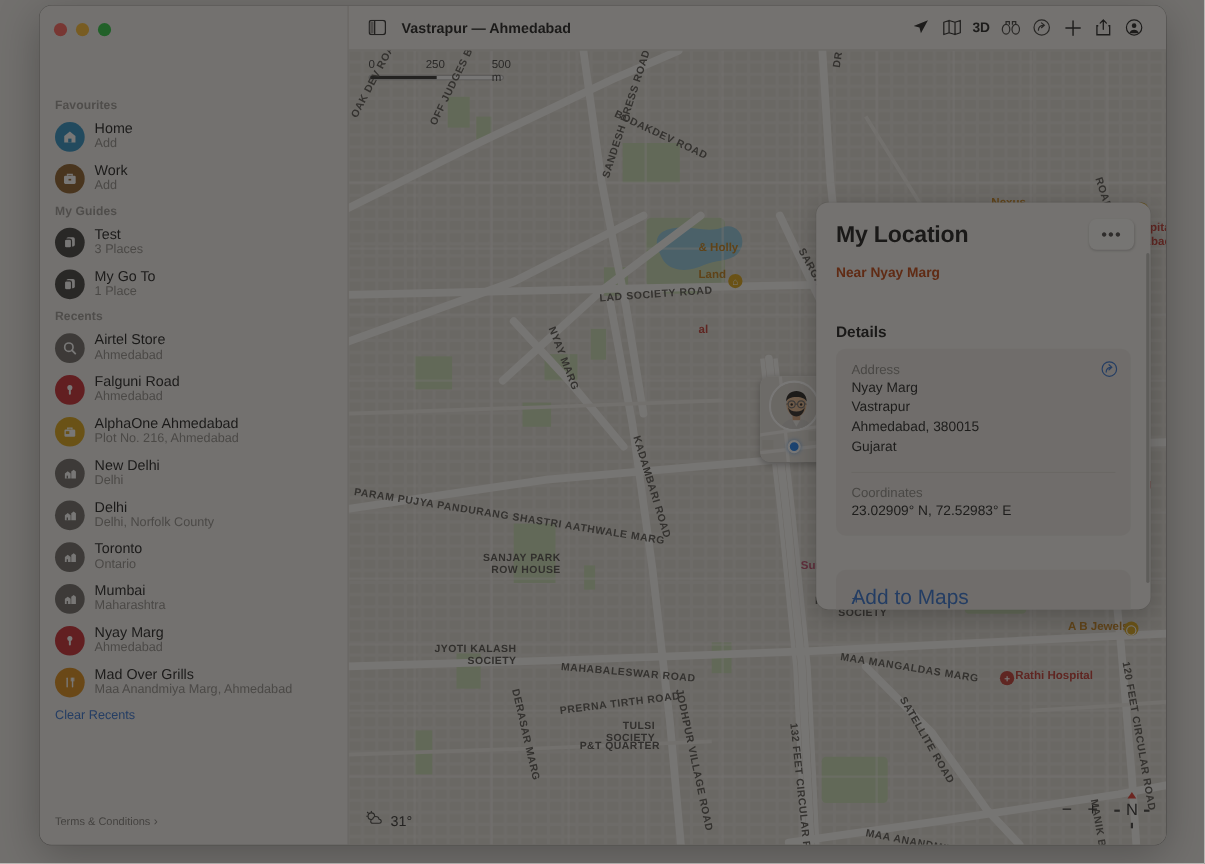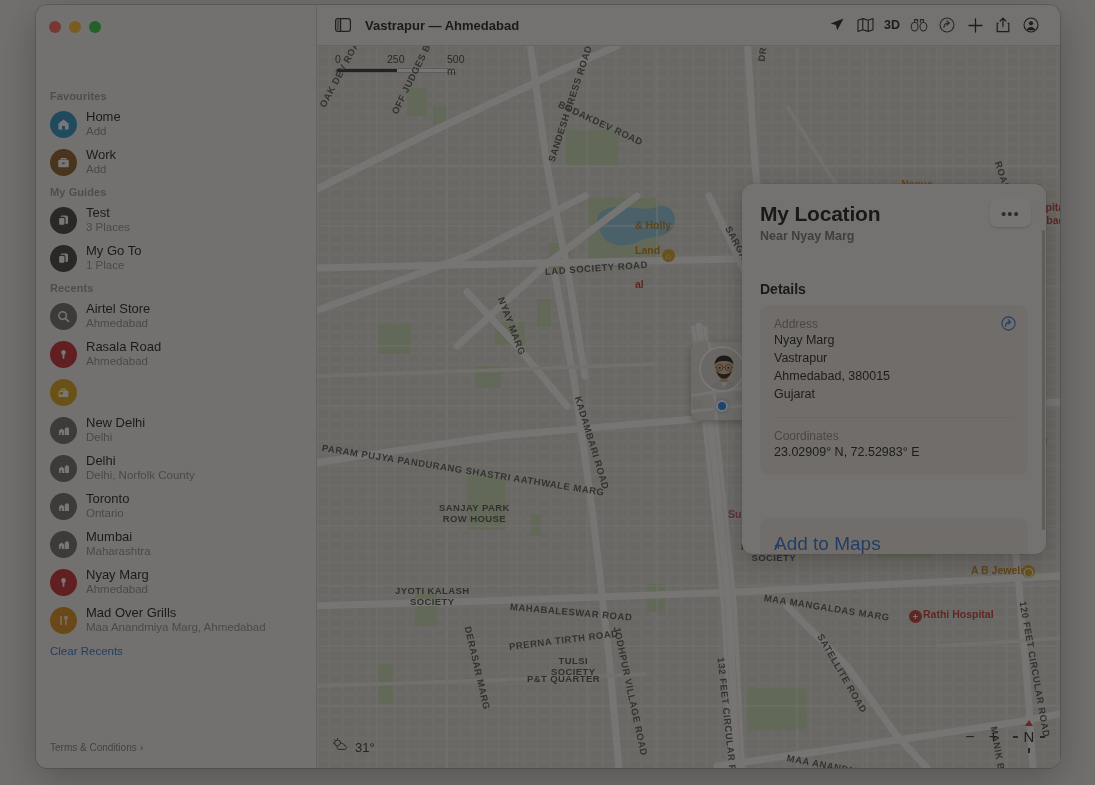--- a/index.html
+++ b/index.html
@@ -152,21 +152,21 @@
   
   #card {
     position: absolute; right: 14px; top: 138px;
     width: 304px; height: 370px;
     background: #f4f2ef; border-radius: 11px;
     box-shadow: 0 6px 24px rgba(0,0,0,.25), 0 0 0 .5px rgba(0,0,0,.10);
     overflow: hidden;
   }
   #card-hd { padding: 18px 18px 0 18px; position: relative; }
   #card-title { font-size: 21px; font-weight: 700; color: #141414; letter-spacing: -.2px; }
-  #card-sub { font-size: 12.5px; font-weight: 700; color: #737373; margin-top: 3px; }
+  #card-sub { font-size: 12.5px; font-weight: 700; color: #c2410c; margin-top: 15px; }
   #more-btn {
     position: absolute; right: 15px; top: 15px;
     width: 41px; height: 28px; border-radius: 7px;
     background: #fbfaf8; box-shadow: 0 1px 2px rgba(0,0,0,.18);
     display: flex; align-items: center; justify-content: center; cursor: default;
   }
   #more-btn .dots { font-size: 15px; color: #4a4846; letter-spacing: 1px; line-height: 0.6; }
 
   #details-hd { font-size: 14px; font-weight: 700; color: #141414; padding: 38px 18px 8px 18px; }
 
@@ -195,21 +195,21 @@
   }
 
   
   .lbl { position: absolute; white-space: nowrap; pointer-events: none; }
   .street {
     font-size: 9.5px; font-weight: 700; color: #55534f;
     letter-spacing: .55px;
   }
   .area {
     font-size: 9.5px; font-weight: 700; color: #4f4d49;
-    letter-spacing: .4px; text-align: center; line-height: 1.15;
+    letter-spacing: .4px; text-align: right; line-height: 1.15;
   }
   .poi-orange { font-size: 10.5px; font-weight: 700; color: #c07d16; line-height: 1.2; }
   .poi-red    { font-size: 10.5px; font-weight: 700; color: #c0352e; line-height: 1.2; }
   .poi-pink   { font-size: 10.5px; font-weight: 700; color: #c04a6e; line-height: 1.2; }
   .poi-grey   { font-size: 10.5px; font-weight: 700; color: #6f6c68; line-height: 1.2; }
   .pin {
     position: absolute; width: 13px; height: 13px; border-radius: 50%;
     display: flex; align-items: center; justify-content: center;
     font-size: 9px; color: #fff; font-weight: 700;
   }
@@ -302,31 +302,35 @@
             </span>
           </div>
           <div class="row">
             <span class="badge" style="background:#c8232c">
               <svg width="15" height="15" viewBox="0 0 15 15">
                 <circle cx="7.5" cy="5.4" r="2.3" fill="#fff"></circle>
                 <rect x="6.6" y="6.4" width="1.8" height="5.4" rx=".9" fill="#fff"></rect>
               </svg>
             </span>
             <span class="rtext">
-              <span class="rtitle" style="display:block">Rasala Road</span>
+              <span class="rtitle" style="display:block">Falguni Road</span>
               <span class="rsub" style="display:block">Ahmedabad</span>
             </span>
           </div>
           <div class="row">
             <span class="badge" style="background:#dba411">
               <svg width="15" height="15" viewBox="0 0 15 15">
                 <rect x="2.6" y="5.4" width="9.8" height="6.6" rx="1.2" fill="#fff"></rect>
                 <path d="M5.6 5.4V4.2h3.8v1.2" fill="none" stroke="#fff" stroke-width="1.2"></path>
                 <rect x="3.8" y="7" width="3.2" height="2.6" fill="#dba411"></rect>
               </svg>
+            </span>
+            <span class="rtext">
+              <span class="rtitle" style="display:block">AlphaOne Ahmedabad</span>
+              <span class="rsub" style="display:block">Plot No. 216, Ahmedabad</span>
             </span>
           </div>
           <div class="row">
             <span class="badge" style="background:#6b6864">
               <svg width="15" height="15" viewBox="0 0 15 15">
                 <path d="M3 12V7.4l2.6-2 2.6 2V12z" fill="#fff"></path>
                 <path d="M8.8 12V5.6L11 4l2 1.6V12z" fill="#fff"></path>
                 <rect x="4.6" y="9.4" width="1.2" height="2.6" fill="#6b6864"></rect>
               </svg>
             </span>
@@ -654,21 +658,21 @@
             <div>Devi Hospital</div>
           </div>
           <div class="pin" style="left: 586px; top: 353px; background: rgb(192, 53, 46);">+</div>
           <div class="lbl poi-orange" style="left: 318px; top: 173px; text-align: left;">
             <div>&amp; Holly</div>
           </div>
           <div class="lbl poi-orange" style="left: 318px; top: 198px; text-align: left;">
             <div>Land</div>
           </div>
           <div class="pin" style="left: 345px; top: 203px; background: rgb(219, 164, 17);">⌂</div>
-          <div class="lbl poi-red" style="left: 318px; top: 232px; text-align: left;">
+          <div class="lbl poi-red" style="left: 318px; top: 248px; text-align: left;">
             <div>al</div>
           </div>
           <div class="lbl poi-pink" style="left: 411px; top: 462px; text-align: left;">
             <div>Sundarvan</div>
           </div>
           <div class="pin" style="left: 467px; top: 464px; background: rgb(192, 74, 110);">✿</div>
           <div class="lbl poi-grey" style="left: 703px; top: 415px; text-align: center; transform: translateX(-50%);">
             <div>Ratnakar</div>
             <div>9 Square</div>
           </div>

